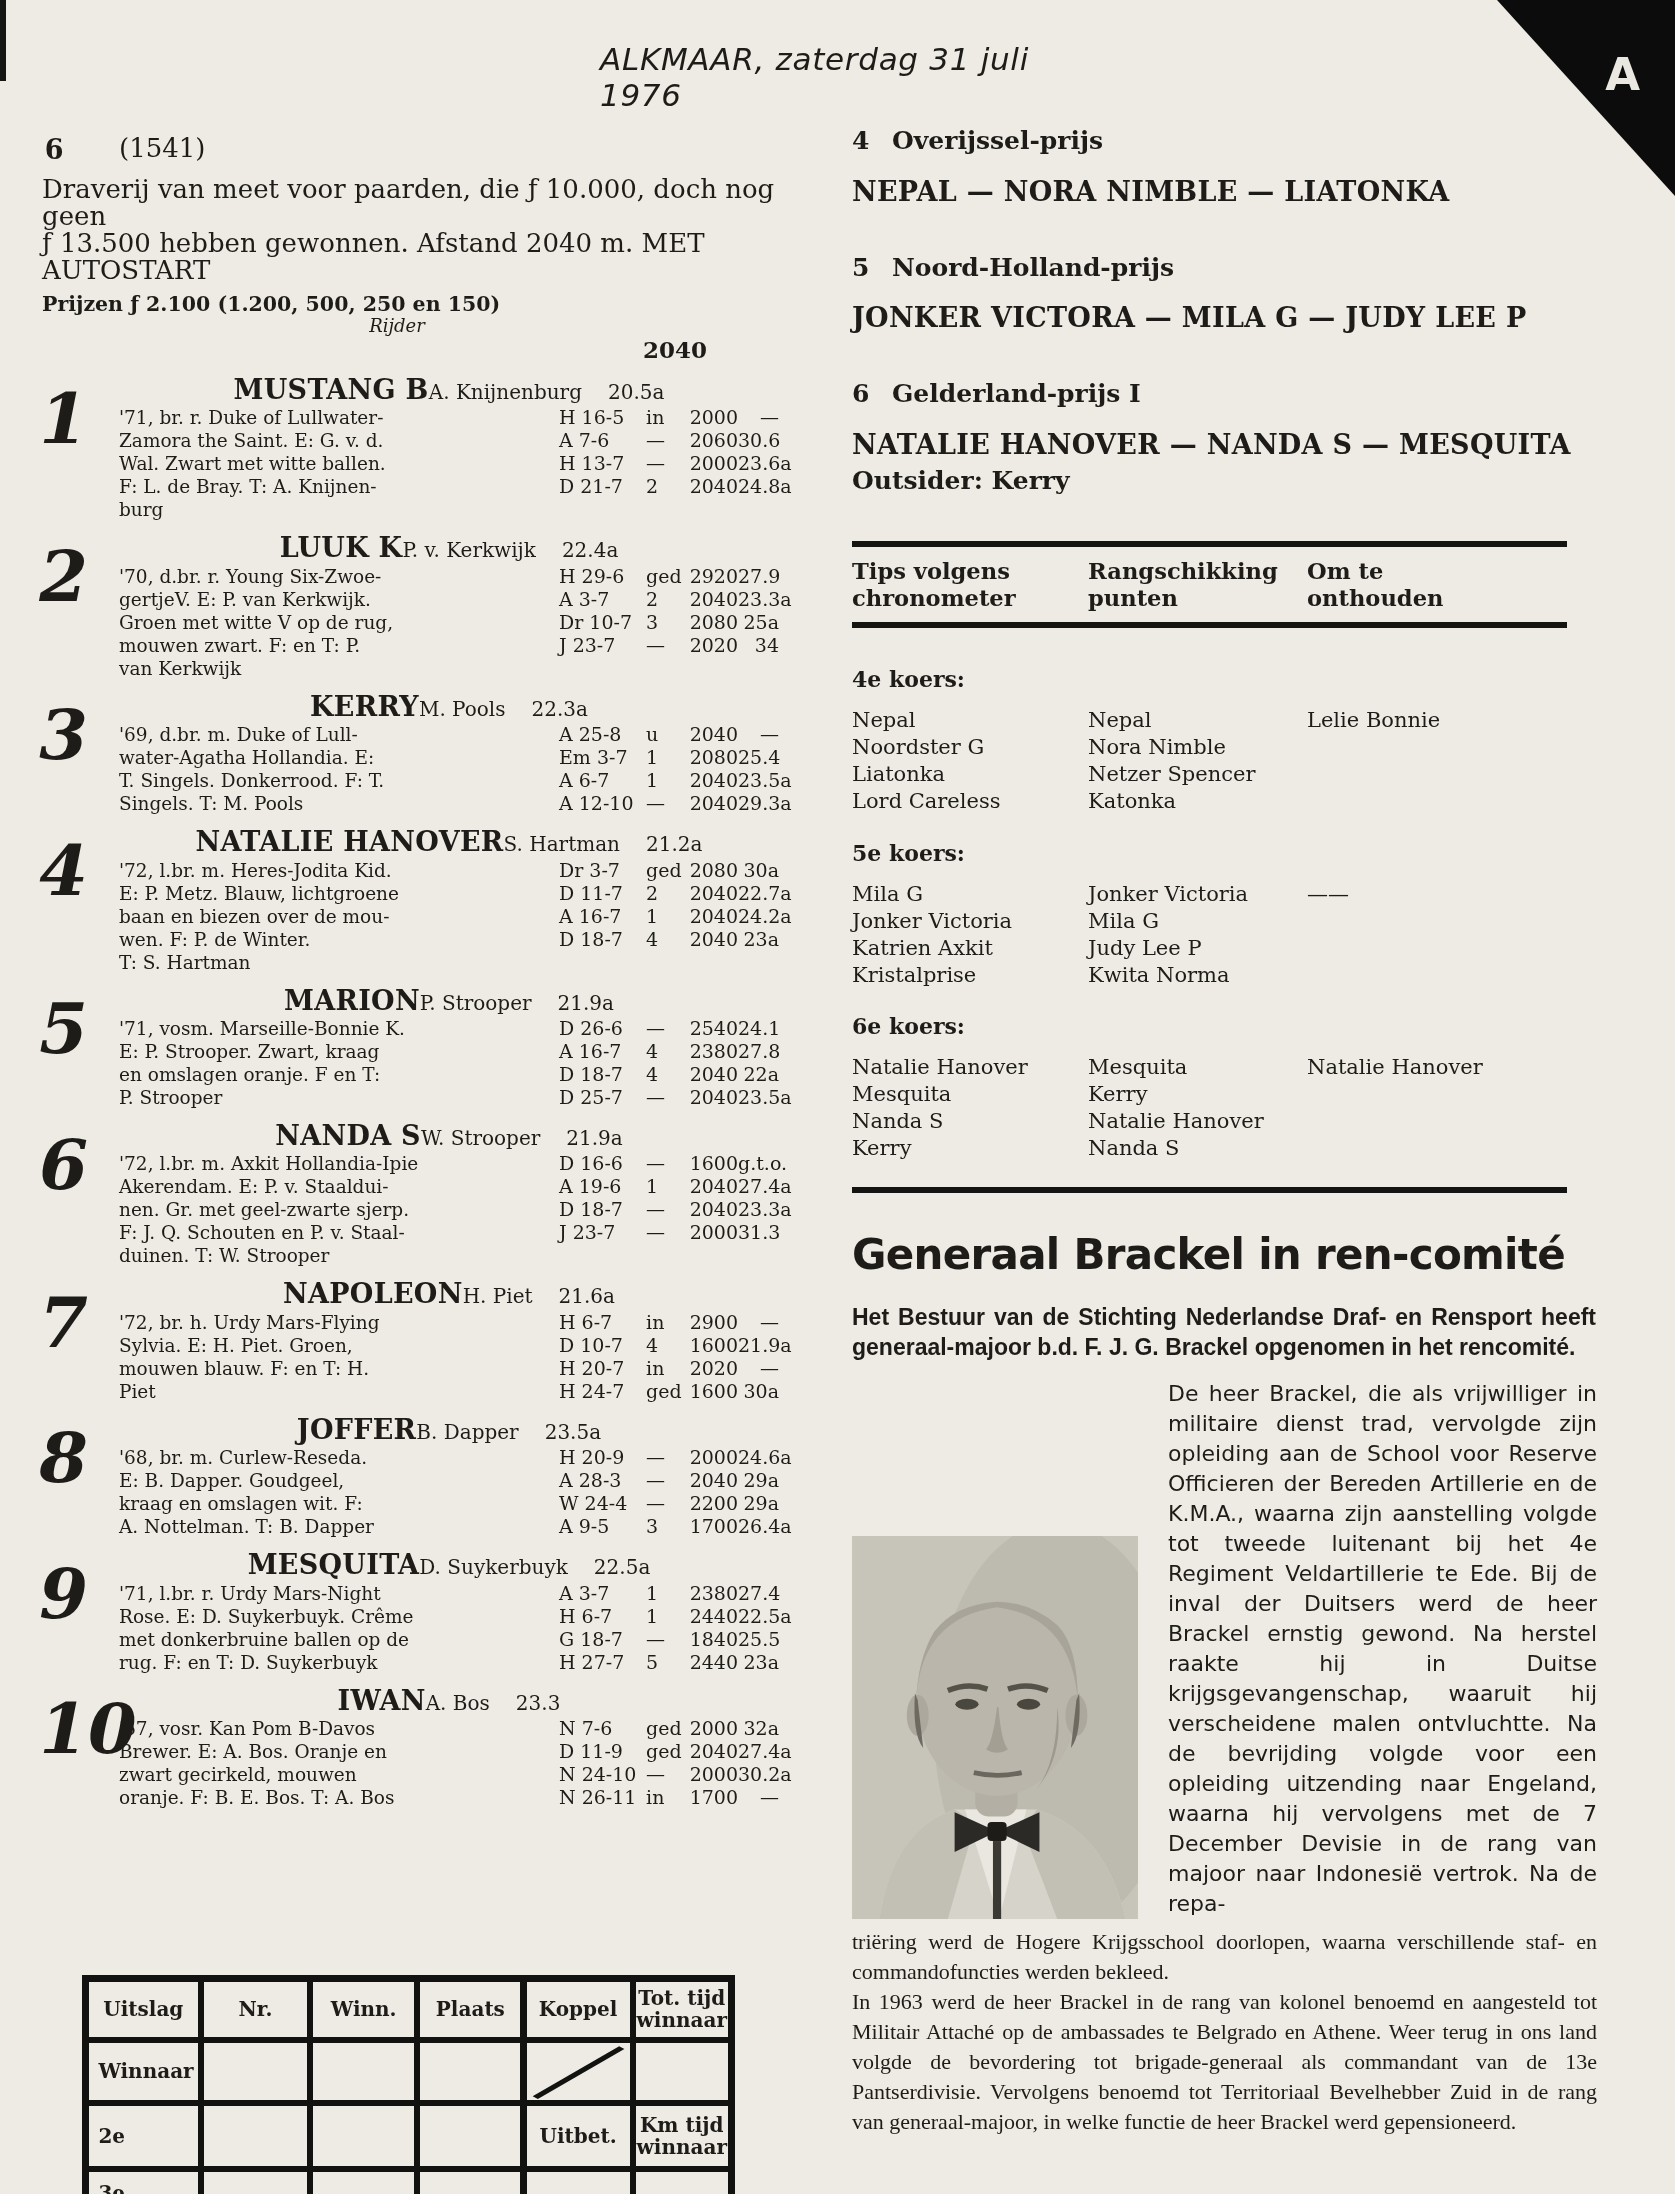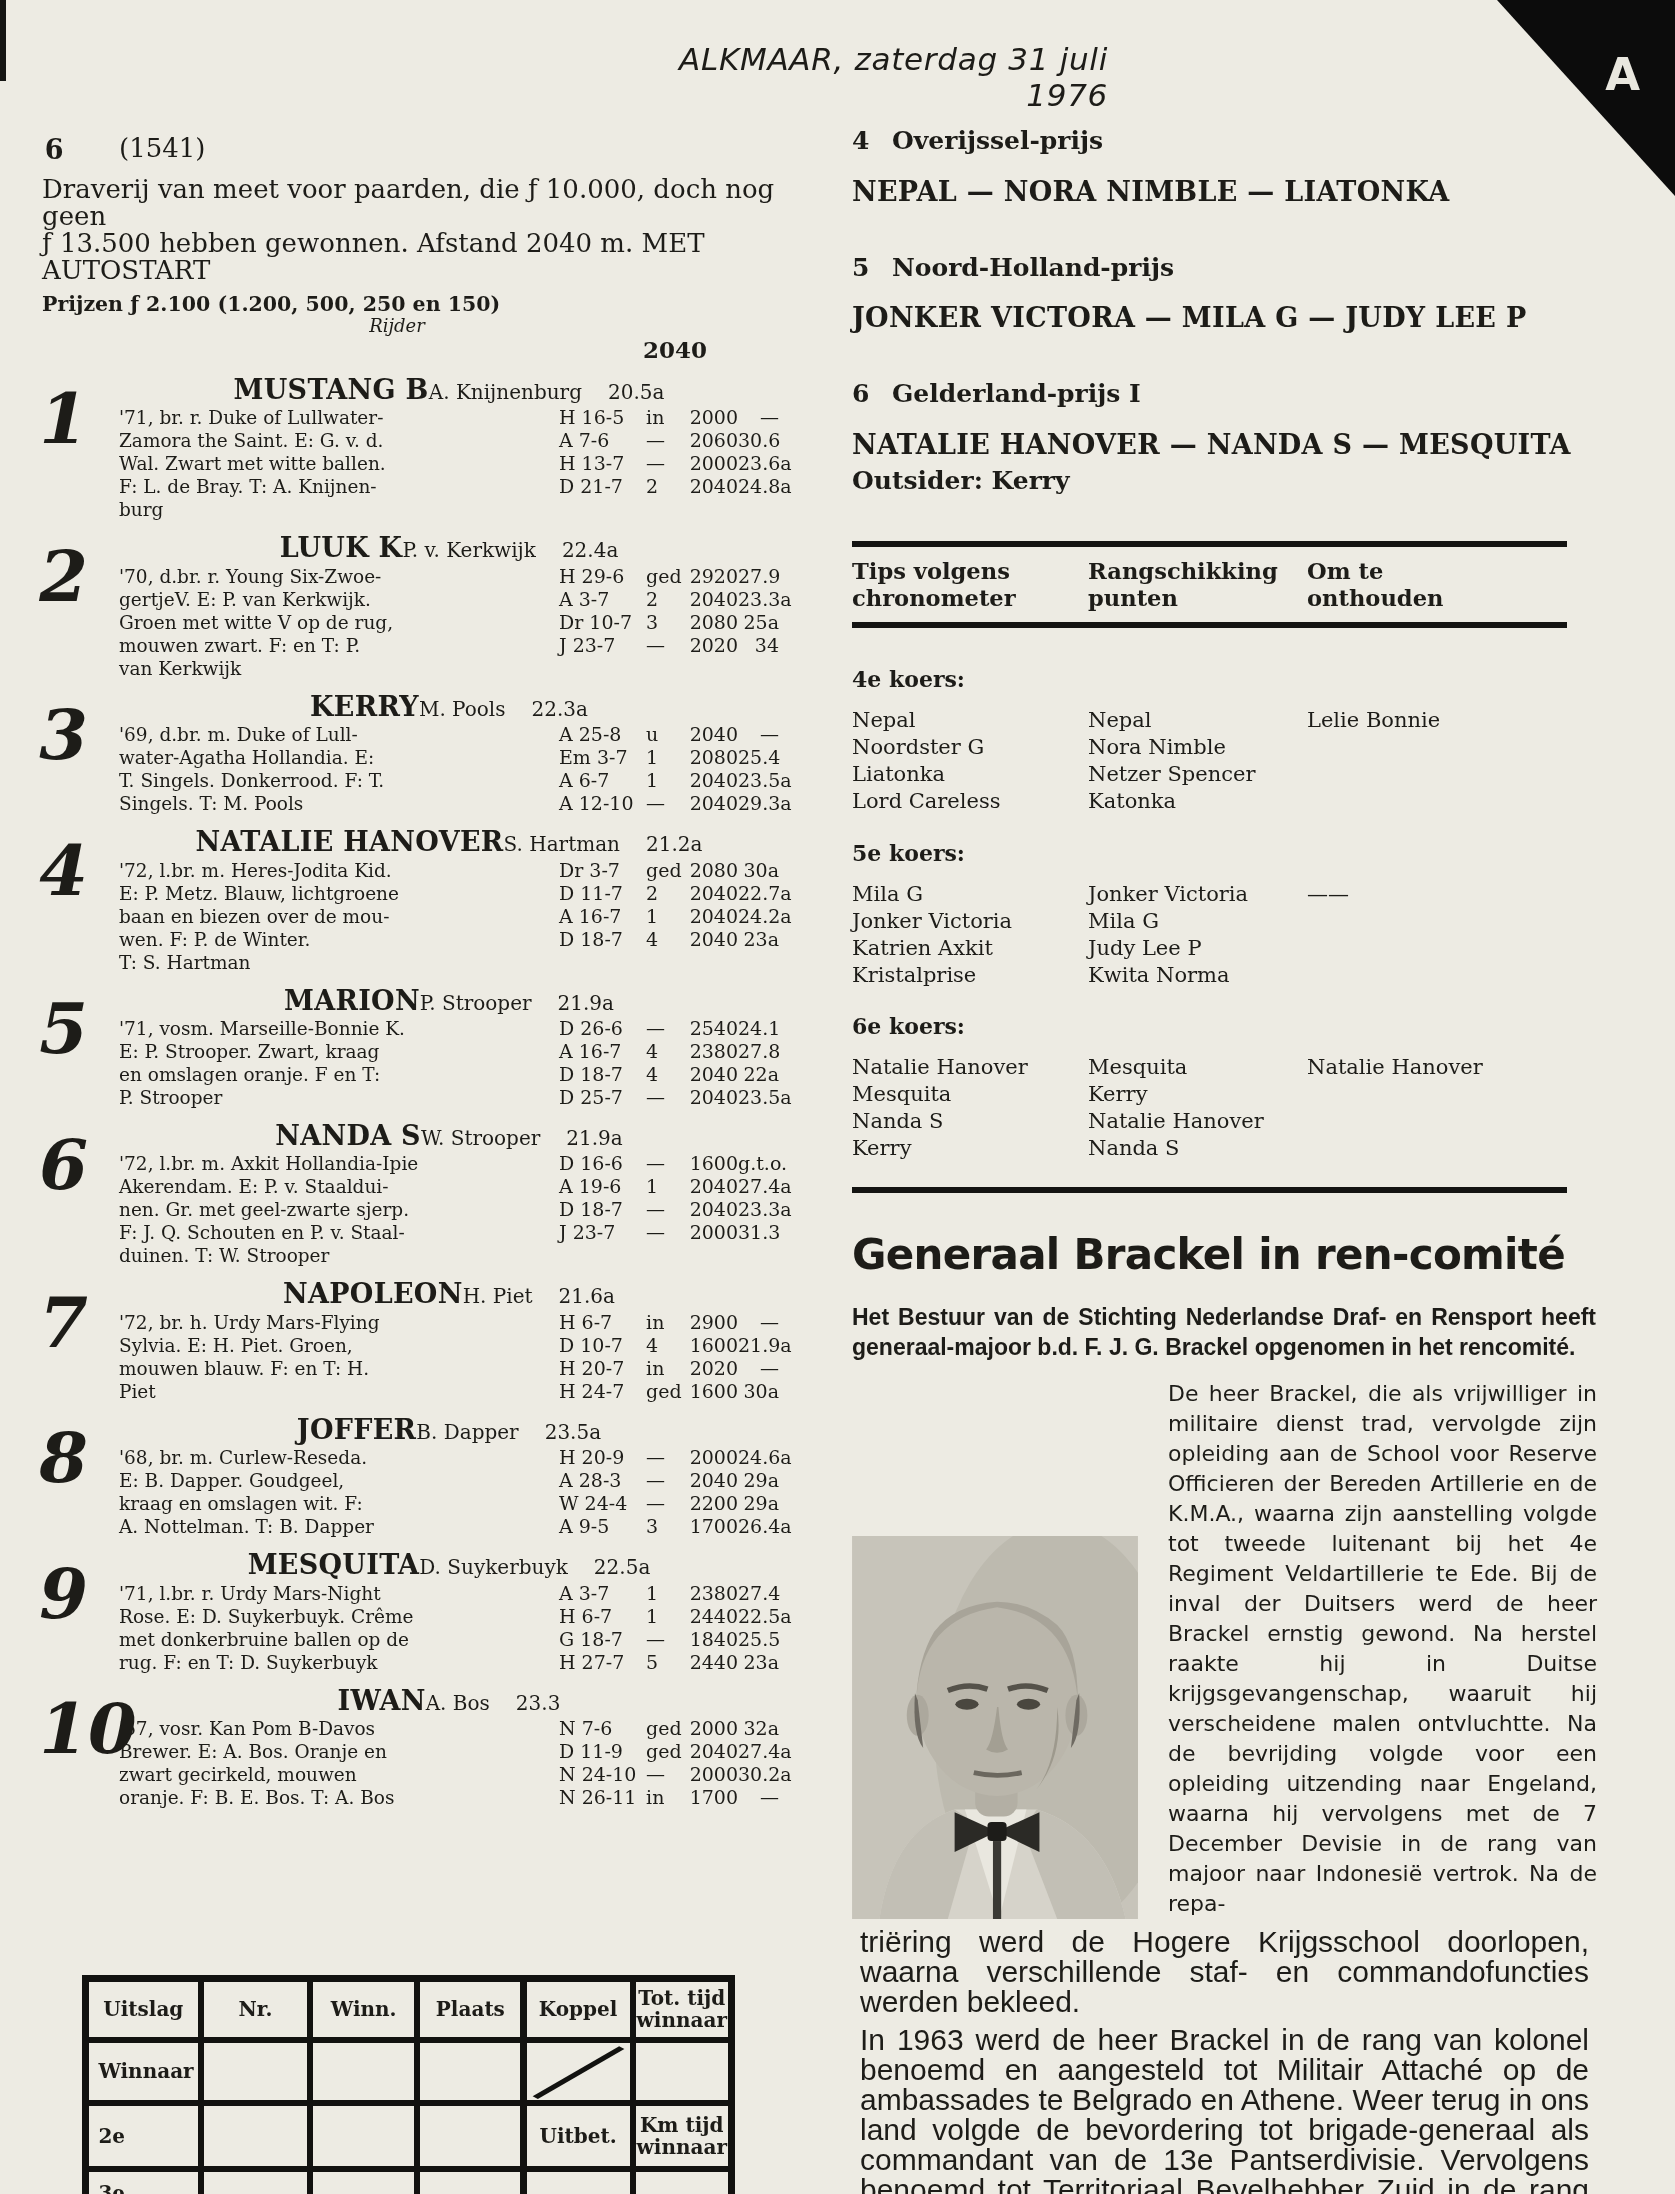--- a/index.html
+++ b/index.html
@@ -4,21 +4,21 @@
 <style>
   html,body{margin:0;padding:0;background:#cfcdc6;}
   .page{position:relative;width:1676px;height:2194px;background:#edebe3;color:#1d1c18;
         font-family:"DejaVu Serif",serif;overflow:hidden;}
   
   .scan-mark{position:absolute;left:0;top:0;width:6.2px;height:81px;background:#151513;}
   .corner{position:absolute;top:0;right:0;width:179px;height:197px;background:#0c0c0c;
           clip-path:polygon(0 0,100% 0,100% 100%);}
   .corner-letter{position:absolute;top:48px;right:36px;color:#e9e7df;
           font-family:"DejaVu Sans",sans-serif;font-weight:bold;font-size:45px;}
-  .page-header{position:absolute;top:41px;left:588px;width:520px;text-align:right;
+  .page-header{position:absolute;top:41px;left:600px;width:520px;text-align:left;
           font-family:"DejaVu Sans",sans-serif;font-style:italic;font-size:31px;letter-spacing:0.7px;}
 
   
   .left-col{position:absolute;left:42px;top:127px;width:737px;}
   .race-head{position:relative;}
   .race-no{position:absolute;left:2.7px;top:1.4px;font-weight:bold;font-size:27px;}
   .race-title{margin-left:77px;font-weight:bold;font-size:26px;letter-spacing:-0.3px;}
   .race-sub{margin-left:77px;font-weight:normal;font-size:26px;margin-top:5.5px;}
   .race-cond{margin-top:13.7px;font-size:26px;line-height:27px;}
   .race-prizes{margin-top:8.2px;font-weight:bold;font-size:20.5px;}
@@ -67,21 +67,21 @@
   .koers-grid{display:grid;grid-template-columns:236px 219px 1fr;font-size:21px;line-height:27px;white-space:pre-line;}
 
   .article{margin-top:12.3px;width:745px;}
   .article-rule{height:6.2px;background:#141412;width:715px;margin-bottom:37px;}
   .article-title{font-family:"DejaVu Sans",sans-serif;font-weight:bold;font-size:42px;letter-spacing:-0.7px;margin:0 0 23px;}
   .article-intro{font-family:Liberation Sans, sans-serif;font-weight:bold;font-size:23px;line-height:30px;margin:0 0 16.4px;text-align:justify;width:744px;}
   .article-flow{display:flex;gap:30px;align-items:flex-end;}
   .photo{width:286px;height:383px;flex:none;}
   .article-beside{flex:1;font-family:"DejaVu Sans",sans-serif;font-size:22px;line-height:30px;text-align:justify;margin:0;}
   #article-below{margin-top:8.2px;}
-  .art-p{font-family:Liberation Sans, sans-serif;font-size:30px;line-height:30px;text-align:justify;margin:8px;}
+  .art-p{font-family:Liberation Serif, serif;font-size:22px;line-height:30px;text-align:justify;margin:0;}
 </style>
 </head>
 <body>
 
 <div class="page">
 
   <div class="scan-mark"></div>
   <div class="corner"></div>
   <div class="corner-letter">A</div>
 

